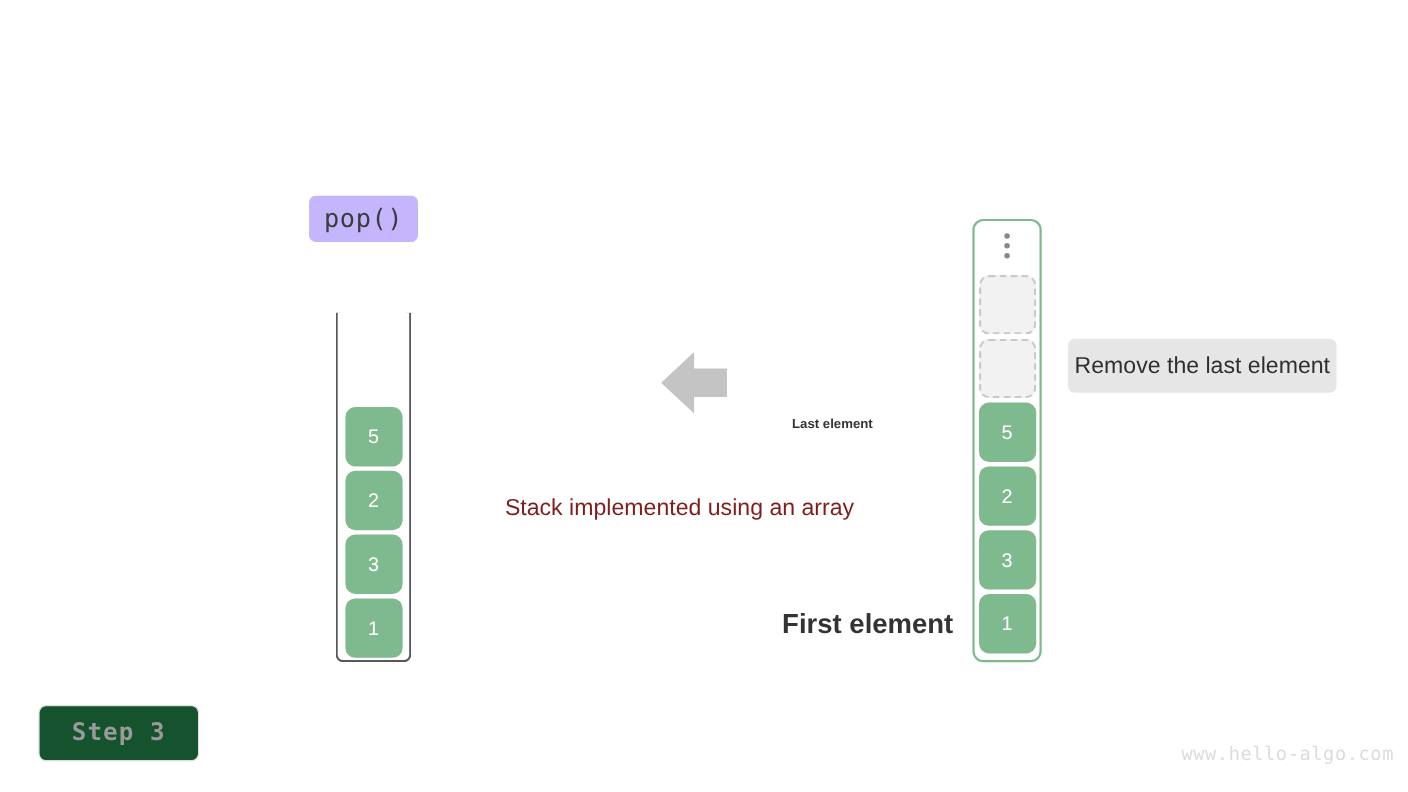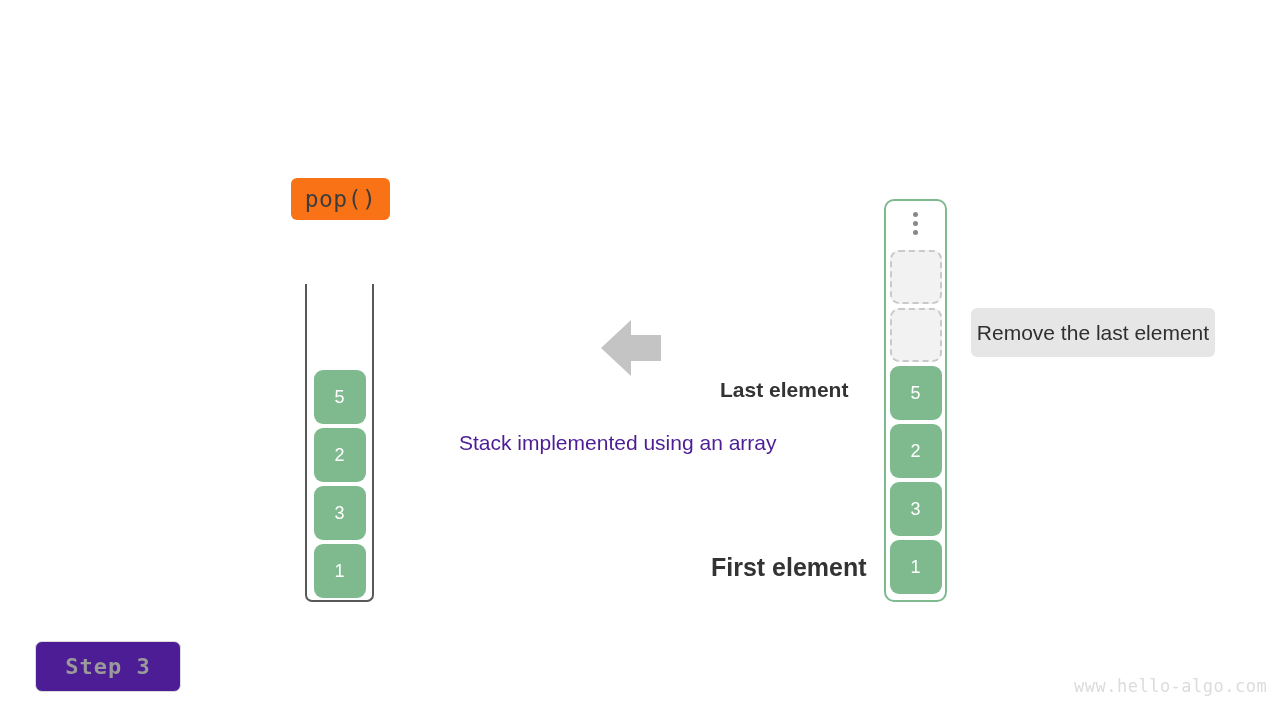--- a/index.html
+++ b/index.html
@@ -12,25 +12,25 @@
     height: 720px;
     position: relative;
     overflow: hidden;
     font-family: "Liberation Sans", sans-serif;
     -webkit-font-smoothing: antialiased;
   }
 
   
   .op-label {
     position: absolute;
-    left: 291px;
+    left: 281px;
     top: 178px;
     width: 99px;
     height: 42px;
-    background: #f97316;
+    background: #c4b5fd;
     border-radius: 6px;
     display: flex;
     align-items: center;
     justify-content: center;
     font-family: "DejaVu Sans Mono", "Liberation Mono", monospace;
     font-size: 23px;
     color: #3c3c3c;
     letter-spacing: 0.5px;
   }
 
@@ -117,41 +117,41 @@
     left: 0;
     top: 45px;
     width: 100%;
   }
 
   
   .anno-last {
     position: absolute;
     left: 720px;
     top: 378px;
-    font-size: 21px;
+    font-size: 12px;
     font-weight: bold;
     color: #333333;
     white-space: nowrap;
     text-align: right;
   }
   .anno-first {
     position: absolute;
     left: 711px;
     top: 553px;
     font-size: 25px;
     font-weight: bold;
     color: #333333;
     white-space: nowrap;
   }
   .caption {
     position: absolute;
     left: 459px;
-    top: 431px;
+    top: 450px;
     font-size: 21px;
-    color: #4c1d95;
+    color: #7f1d1d;
     white-space: nowrap;
   }
 
   
   .arrow {
     position: absolute;
     left: 601px;
     top: 319px;
     width: 60px;
     height: 58px;
@@ -174,21 +174,21 @@
   }
 
   
   .step-badge {
     position: absolute;
     left: 35px;
     top: 641px;
     width: 146px;
     height: 51px;
     box-sizing: border-box;
-    background: #4c1d95;
+    background: #14532d;
     border: 1px solid #dcdcdc;
     border-radius: 7px;
     display: flex;
     align-items: center;
     justify-content: center;
     font-family: "DejaVu Sans Mono", "Liberation Mono", monospace;
     font-size: 22px;
     font-weight: bold;
     color: #9a9a9a;
     letter-spacing: 1px;

